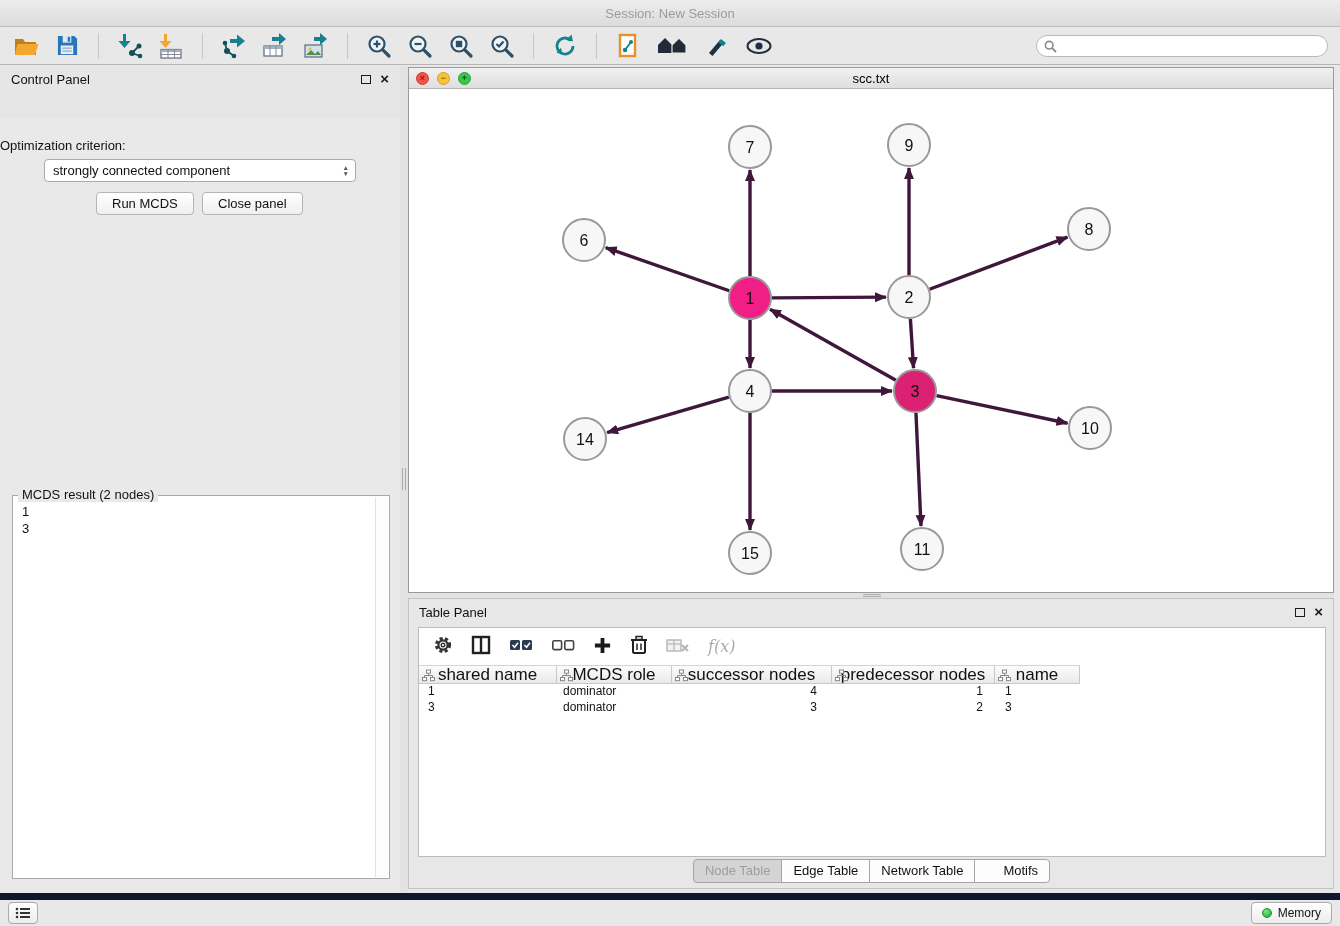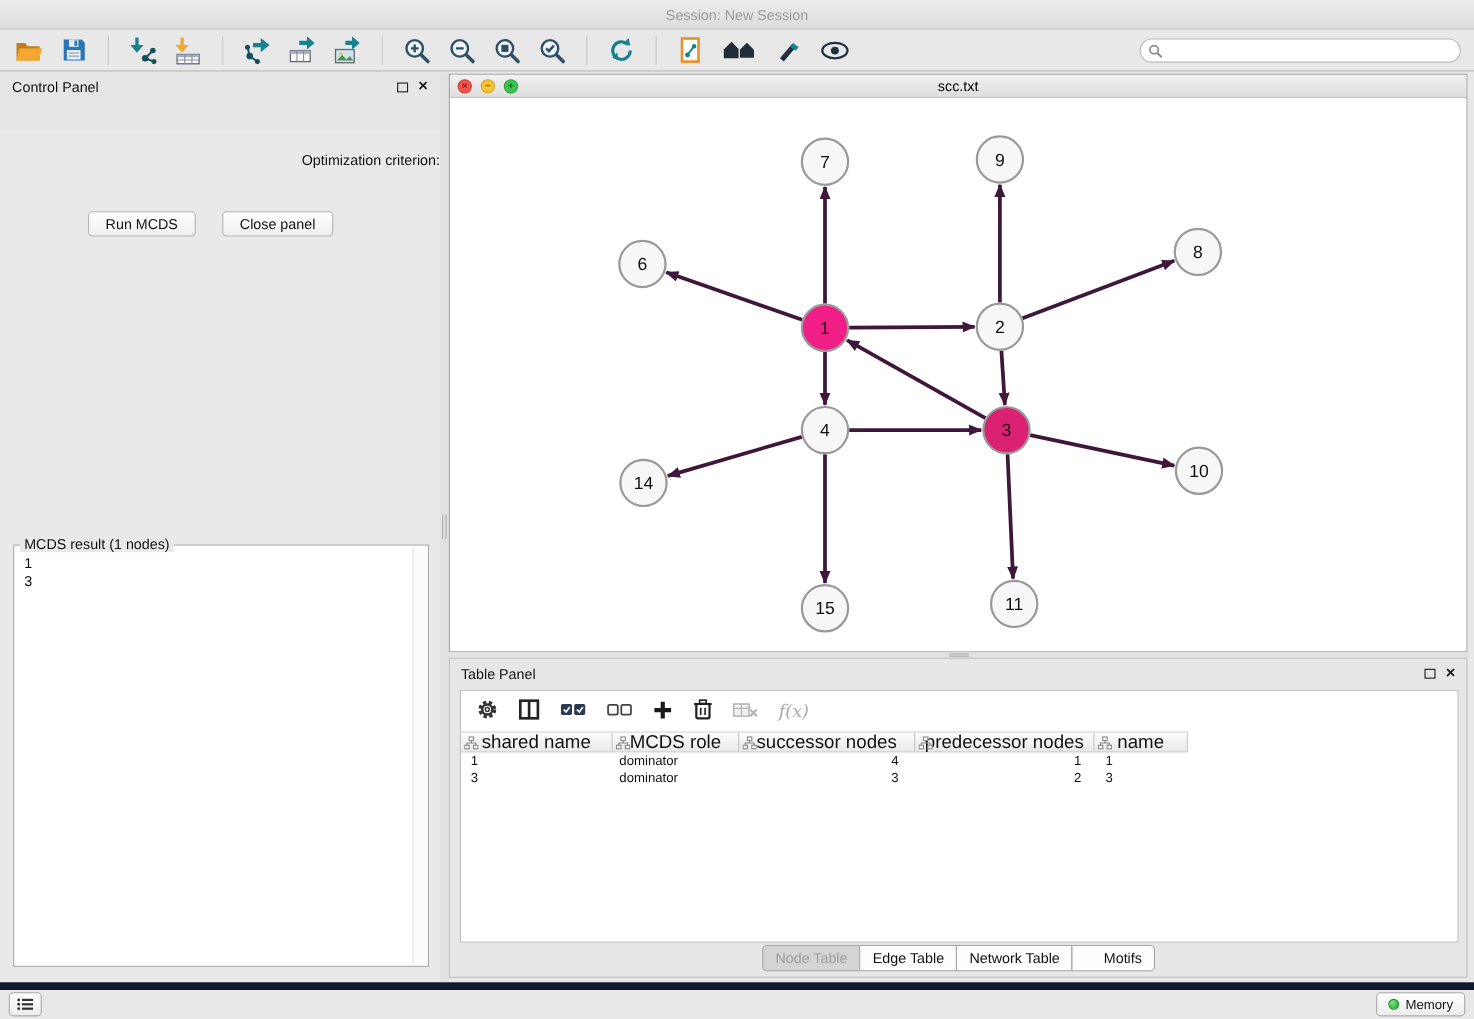--- a/index.html
+++ b/index.html
@@ -41,33 +41,33 @@
   .ph-icons { margin-left:auto; display:flex; gap:9px; align-items:center; }
   .float-icon { width:10px; height:9px; border:1.5px solid #1a1a1a; }
   .close-x { font-weight:bold; font-size:15px; line-height:12px; color:#1a1a1a; }
   .cp-tabs { display:flex; align-items:flex-end; height:24px; padding-left:77px; border-bottom:1px solid #b2b2b2; }
   .tab {
     border:1px solid #9f9f9f; border-bottom:none; background:#fbfbfb;
     padding:3px 12px 4px; border-radius:4px 4px 0 0; margin-right:-1px; white-space:nowrap;
   }
   .tab.active { background:#cecece; color:#8f8f8f; }
   .cp-content { position:absolute; top:52px; left:0; right:0; bottom:0; background:#e9e9e9; }
-  .opt-label { position:absolute; top:20px; width:100%; text-align:right;padding-left:33px; }
+  .opt-label { position:absolute; top:20px; width:100%; text-align:left; }
   .dropdown {
     position:absolute; top:41px; left:44px; width:312px; height:23px;
     background:#fff; border:1px solid #ababab; border-radius:4px;
     display:flex; align-items:center; padding:0 4px 0 8px;
   }
   .dd-stepper { margin-left:auto; display:flex; flex-direction:column; color:#555; font-size:6.5px; line-height:6px; padding-right:2px; }
   .btn {
     position:absolute; top:74px; height:23px;
     background:linear-gradient(#ffffff,#efefef); border:1px solid #b5b5b5;
     border-radius:4px; font-family:inherit; font-size:13px; padding:0 15px; color:#111;
   }
-  .btn-run { left:80px; }
+  .btn-run { left:96px; }
   .btn-close { left:202px; }
   .result-fieldset {
     position:absolute; top:377px; left:12px; width:378px; height:384px;
     border:1px solid #a9a9a9; background:#fff;
   }
   .result-legend { position:absolute; top:-9px; left:5px; background:#e9e9e9; padding:0 4px; }
   .result-values { padding:7px 9px; line-height:17px; }
   .result-scroll { position:absolute; top:1px; bottom:1px; right:1px; width:13px; border-left:1px solid #e2e2e2; background:#fcfcfc; }
   
   .v-splitter { width:8px; background:#e2e2e2; position:relative; }
@@ -262,24 +262,31 @@
   <div class="left-panel">
     <div class="panel-header">
       <span>Control Panel</span>
       <span class="ph-icons">
         <span class="float-icon"></span>
         <span class="close-x">×</span>
       </span>
     </div>
     <div class="cp-content">
       <div class="opt-label">Optimization criterion:</div>
+      <div class="dropdown">
+        <span>strongly connected component</span>
+        <span class="dd-stepper">
+            <span>▲</span>
+            <span>▼</span>
+          </span>
+      </div>
       <button class="btn btn-run">Run MCDS</button>
       <button class="btn btn-close">Close panel</button>
       <div class="result-fieldset">
-        <span class="result-legend">MCDS result (1 nodes)</span>
+        <span class="result-legend">MCDS result (2 nodes)</span>
         <div class="result-values">
             <div>1</div>
             <div>3</div>
           </div>
         <div class="result-scroll"></div>
       </div>
     </div>
   </div>
 
   <div class="v-splitter">

